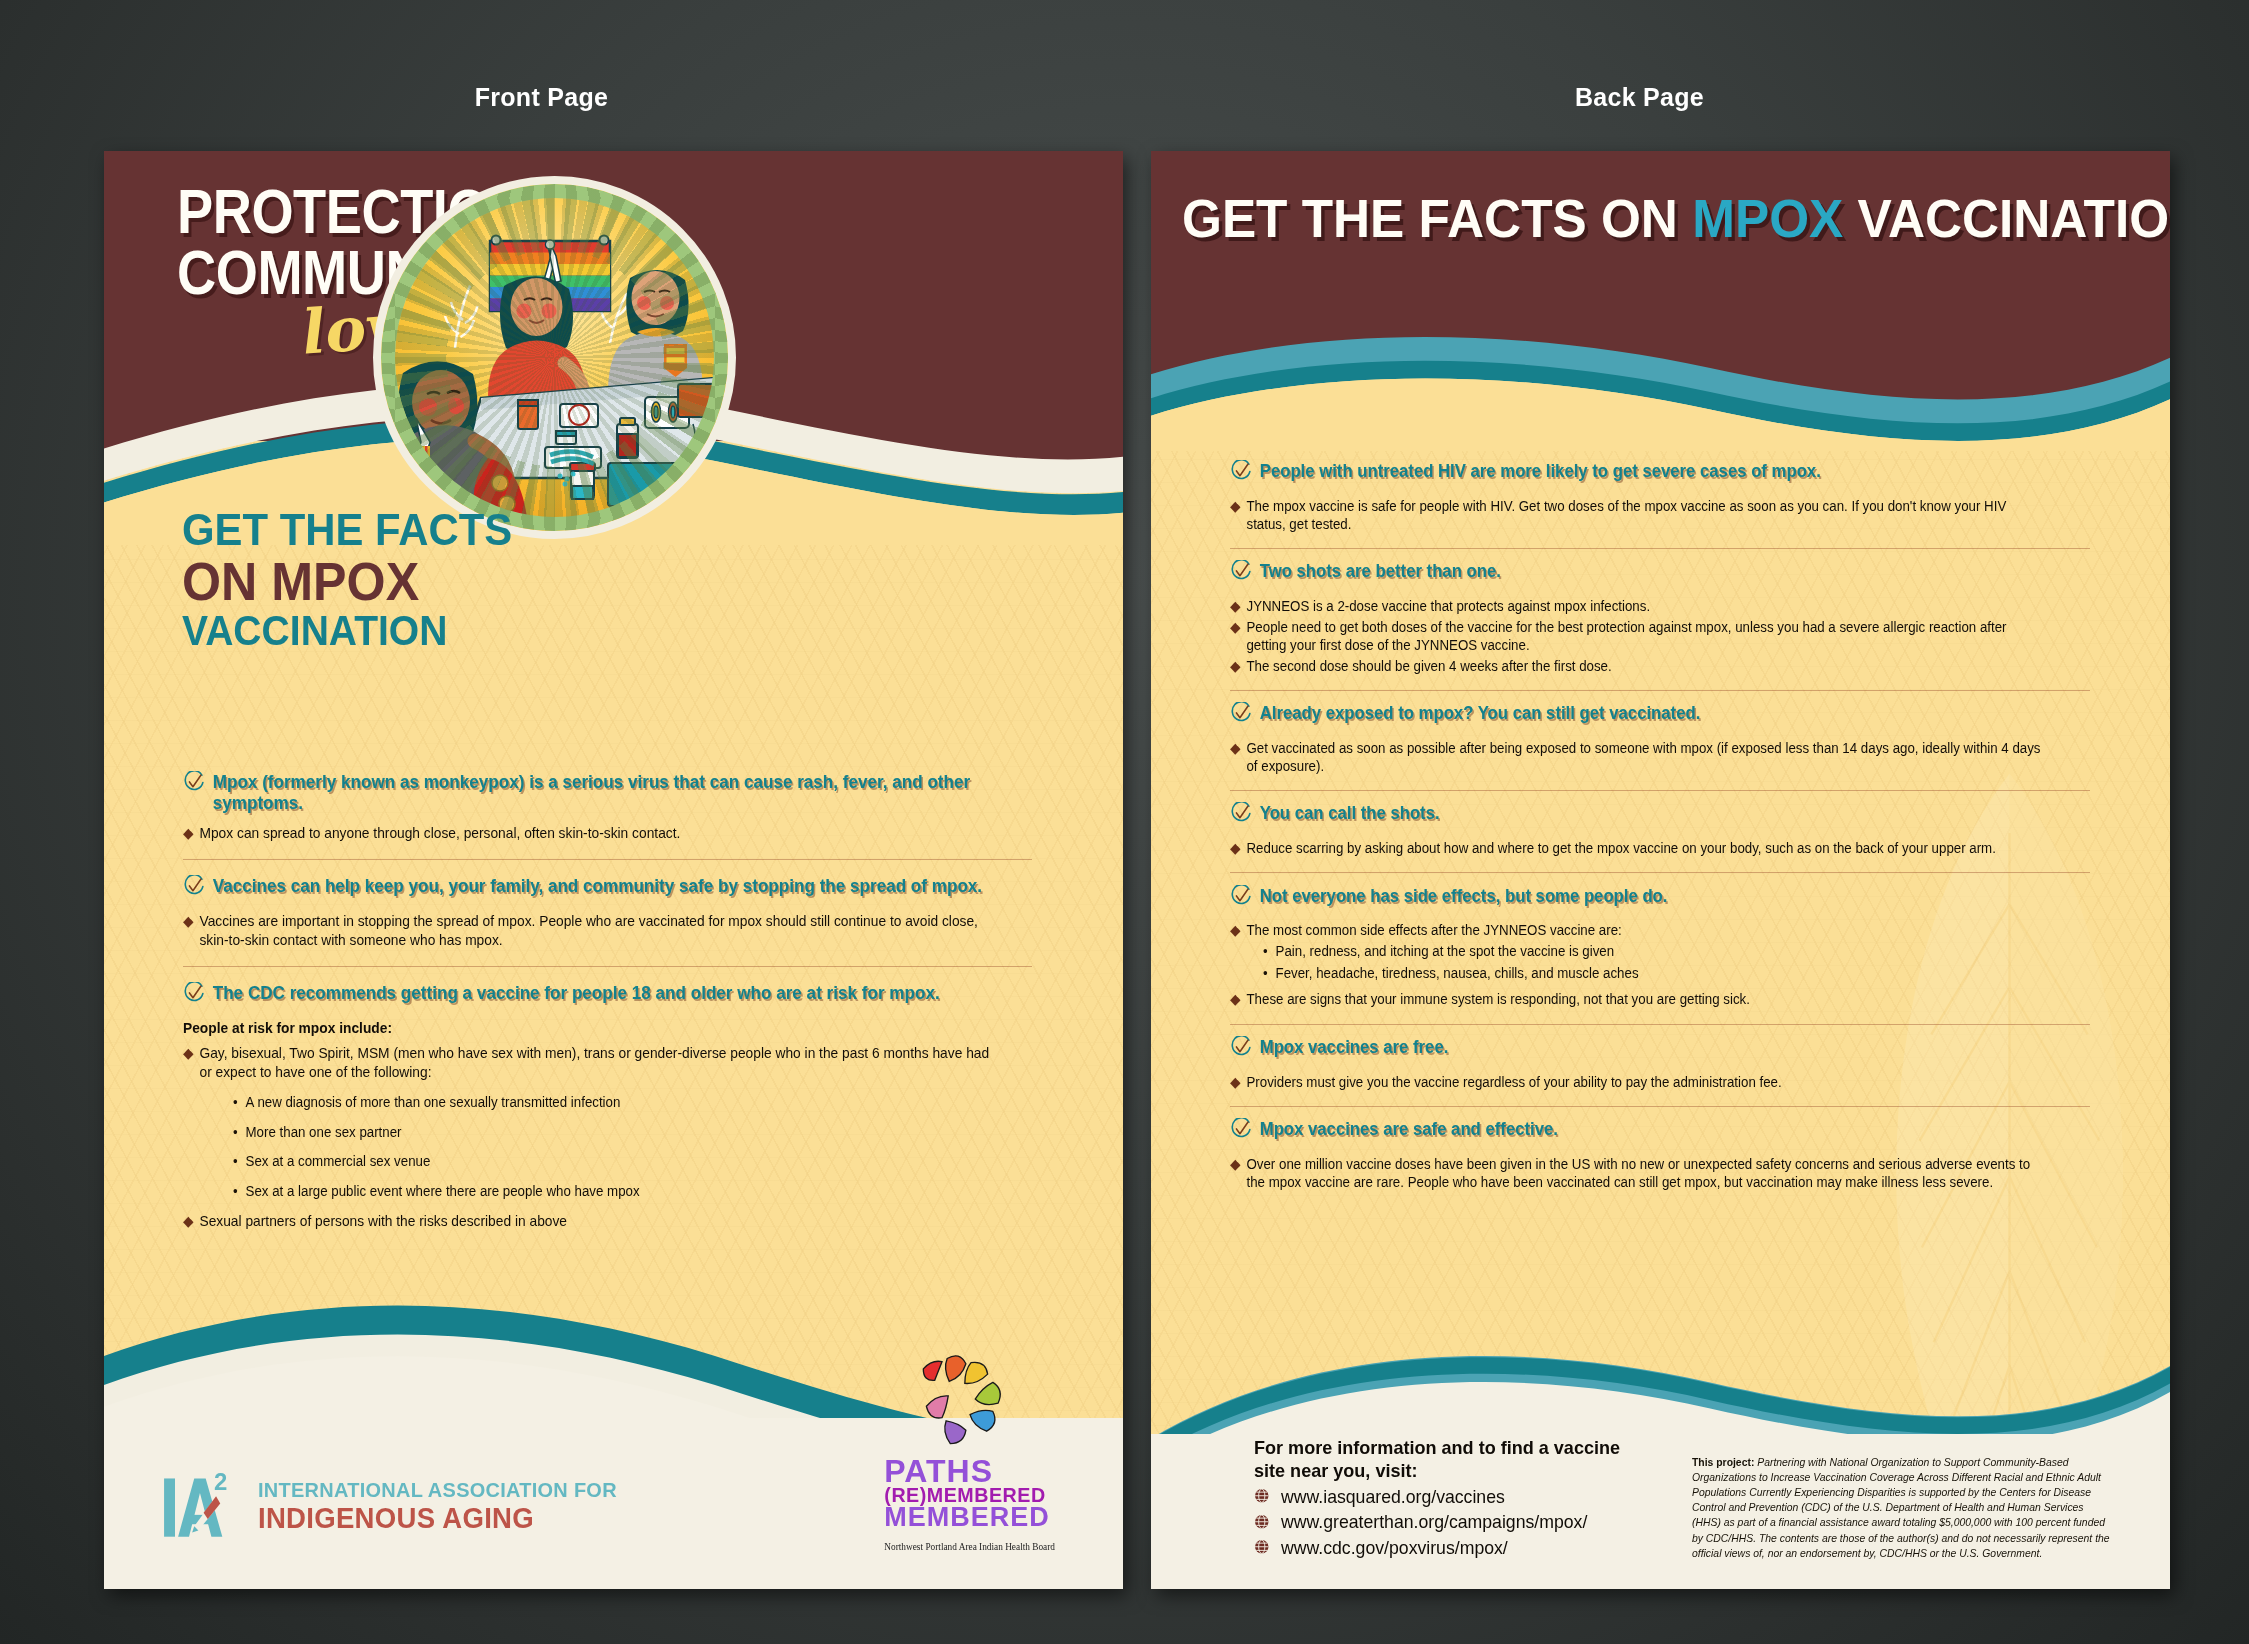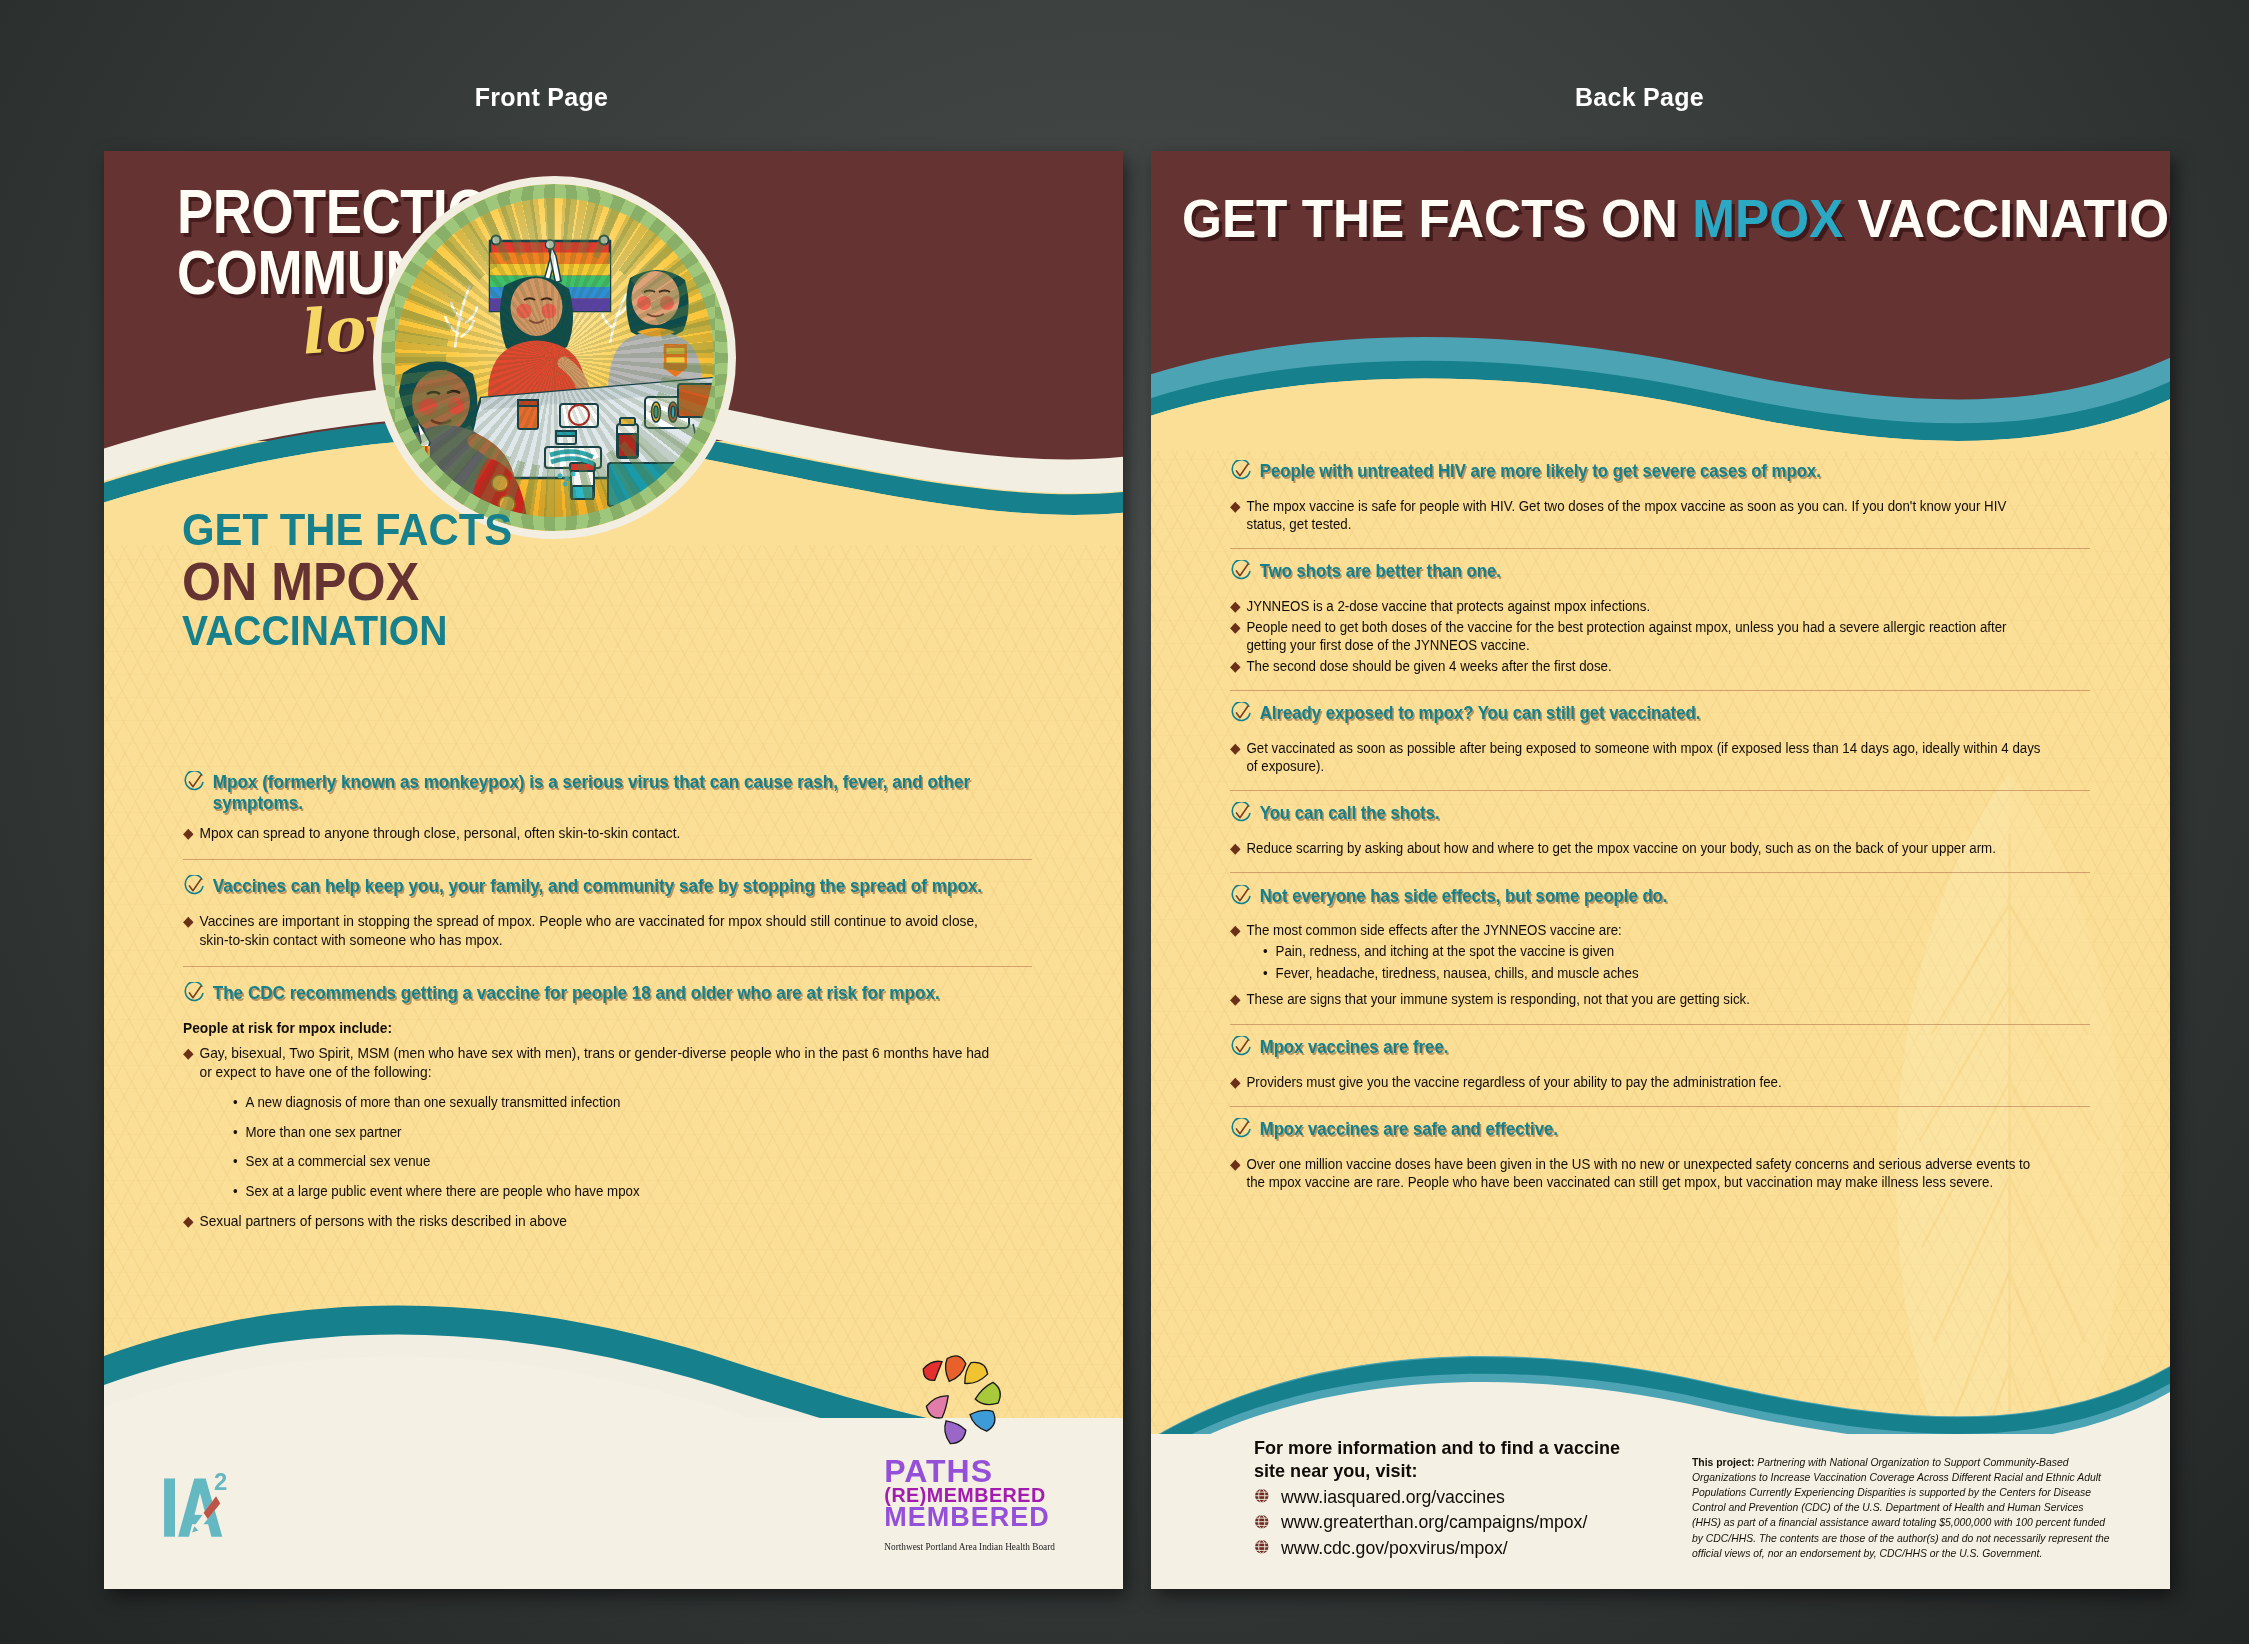--- a/index.html
+++ b/index.html
@@ -414,20 +414,24 @@
       <div class="ia2-mark">
         <svg viewBox="0 0 150 148" width="78" height="77">
           <rect x="4" y="22" width="21" height="112" fill="#64b8c2"></rect>
           <path d="M62 22 L84 22 L116 134 L95 134 L73 50 L52 134 L31 134 Z" fill="#64b8c2"></path>
           <rect x="48" y="92" width="52" height="18" fill="#64b8c2"></rect>
           <text x="100" y="44" font-family="Liberation Sans, sans-serif" font-size="46" font-weight="bold" fill="#64b8c2">2</text>
           <path d="M104 56 L112 70 L70 122 L58 126 L62 114 Z" fill="#f4f0e4"></path>
           <path d="M104 56 L112 70 L88 100 L80 88 Z" fill="#bd5448"></path>
           <path d="M70 122 L58 126 L62 114 Z" fill="#64b8c2"></path>
         </svg>
+      </div>
+      <div>
+        <div class="ia2-txt1">INTERNATIONAL ASSOCIATION FOR</div>
+        <div class="ia2-txt2">INDIGENOUS AGING</div>
       </div>
     </div>
 
     <div id="paths-logo">
       <svg width="109" height="109" viewBox="0 0 210 210">
         <g stroke="#1a1a1a" stroke-width="2.6">
           <path d="M62 28 q24 -14 36 10 q-8 26 -32 34 q-12 -24 -4 -44Z" fill="#e8612b"></path>
           <path d="M108 36 q28 -4 32 22 q-20 20 -44 18 q0 -26 12 -40Z" fill="#f0c330"></path>
           <path d="M150 74 q22 14 10 40 q-28 8 -44 -8 q14 -22 34 -32Z" fill="#a8c93a"></path>
           <path d="M150 130 q12 24 -12 38 q-26 -10 -32 -32 q24 -12 44 -6Z" fill="#3d9bd8"></path>

